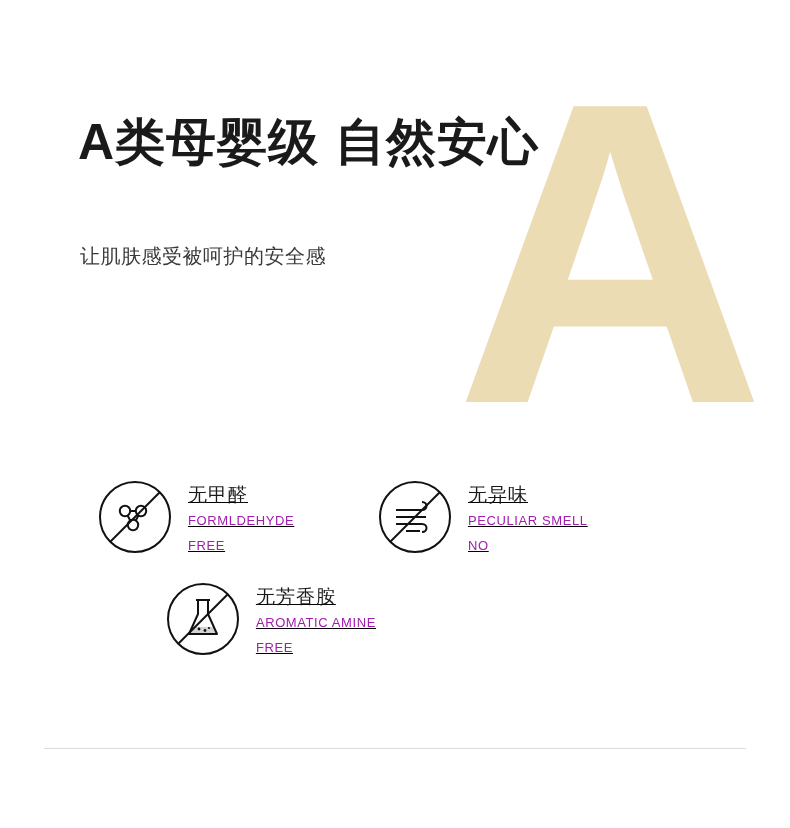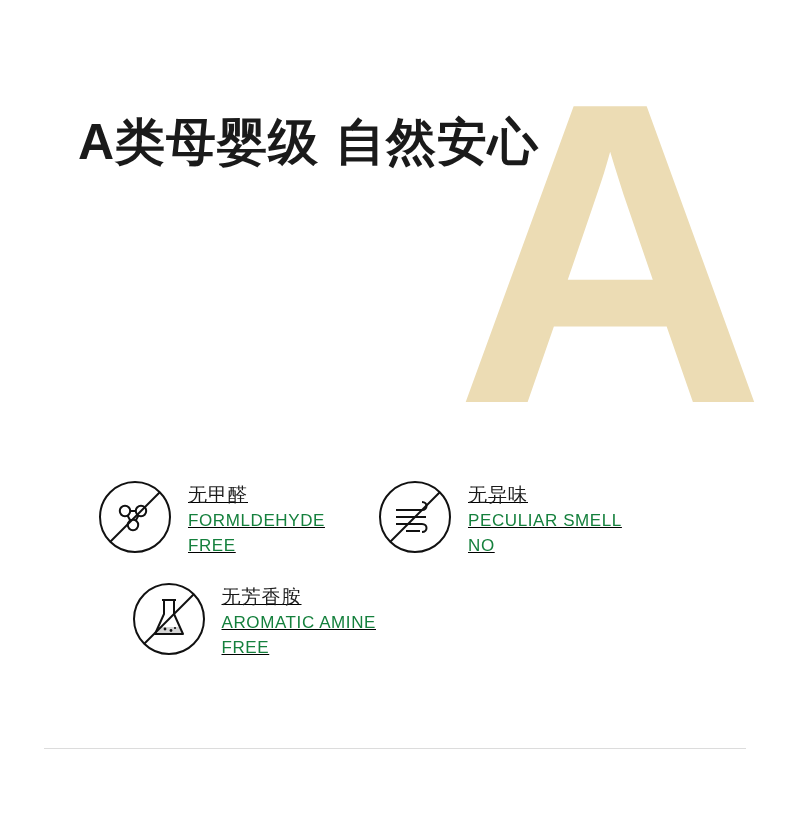--- a/index.html
+++ b/index.html
@@ -107,23 +107,23 @@
   }
   .badge-cn {
     font-size: 19px;
     line-height: 26px;
     color: #1a1a1a;
     font-weight: normal;
     letter-spacing: 1px;
     white-space: nowrap;
   }
   .badge-en {
-    font-size: 17px;
+    font-size: 13px;
     line-height: 25px;
-    color: #15803d;
+    color: #a21caf;
     letter-spacing: 0.6px;
     white-space: nowrap;
   }
 
   .footer-rule {
     position: absolute;
     left: 44px;
     top: 748px;
     width: 702px;
     height: 1px;
@@ -136,20 +136,21 @@
 
 <div class="page">
 
   <div class="watermark">A</div>
 
   <div class="headline">
     <span>A类母婴级</span><span class="gap"></span><span>自然安心</span>
   </div>
 
   <div class="subcopy">
+    <div>让肌肤感受被呵护的安全感</div>
   </div>
 
   <div class="badges">
 
     <div class="badge-row">
 
       <div class="badge badge-1">
         <div class="badge-icon">
           <svg width="78" height="78" viewBox="0 0 78 78" aria-hidden="true">
             <circle cx="39" cy="39" r="35" fill="none" stroke="#111111" stroke-width="2"></circle>

